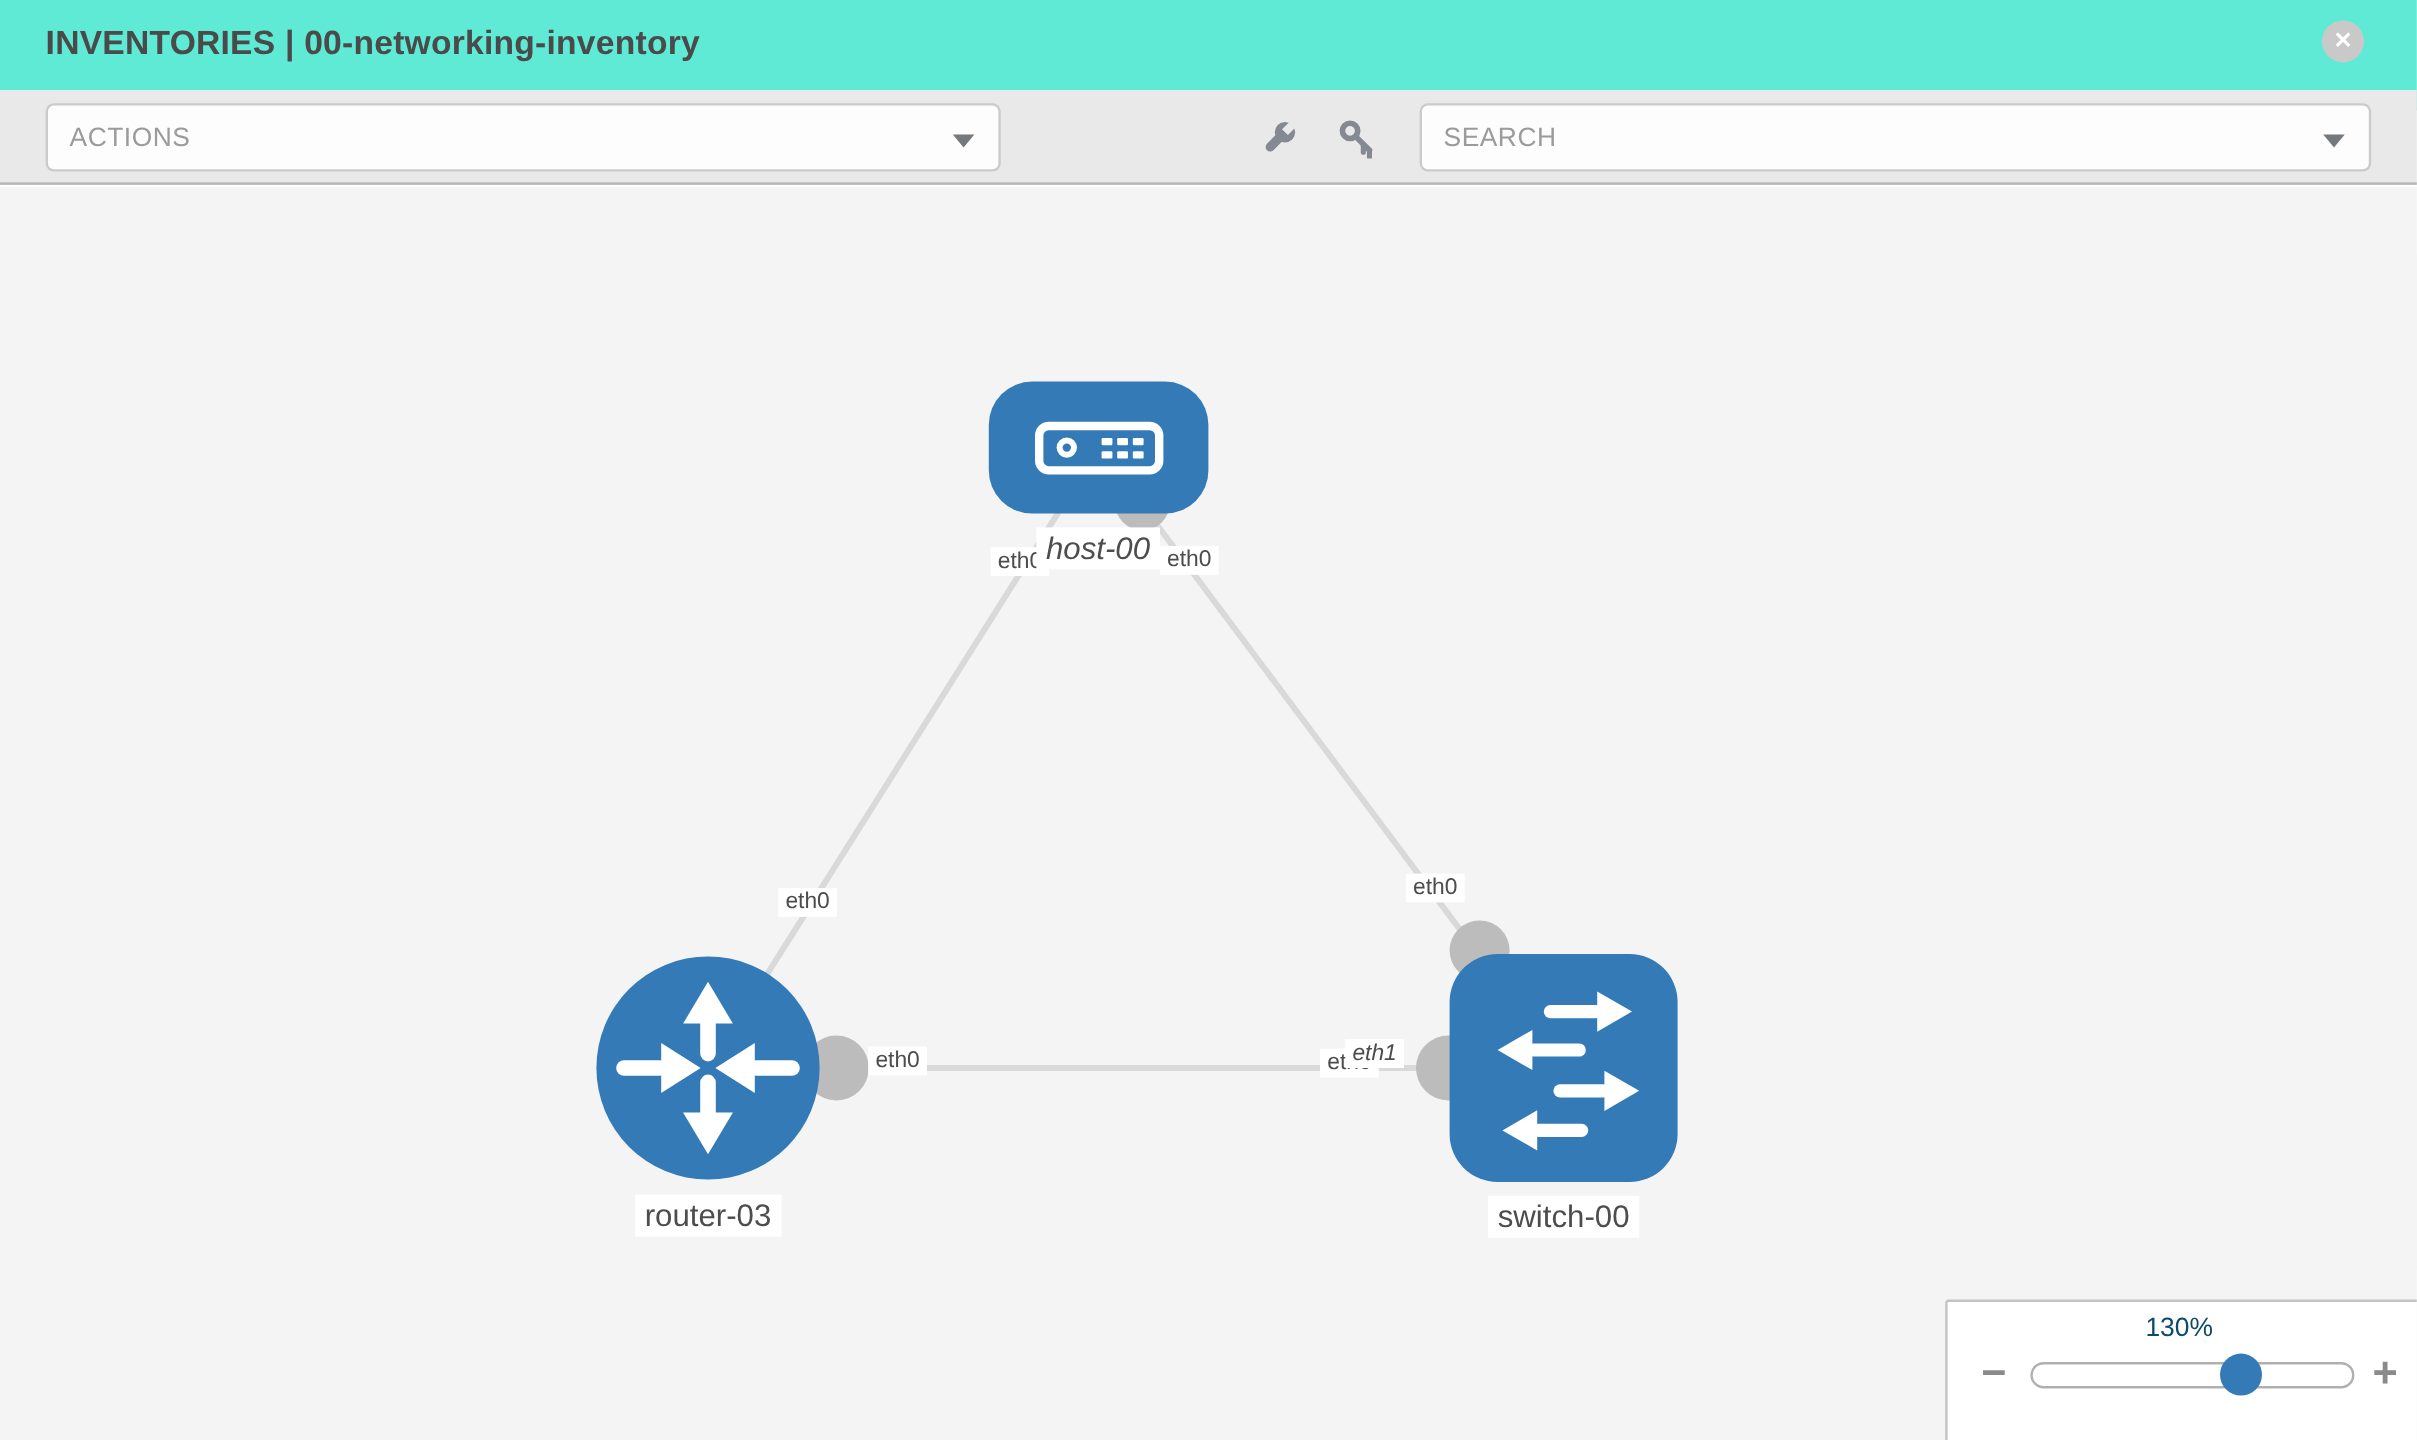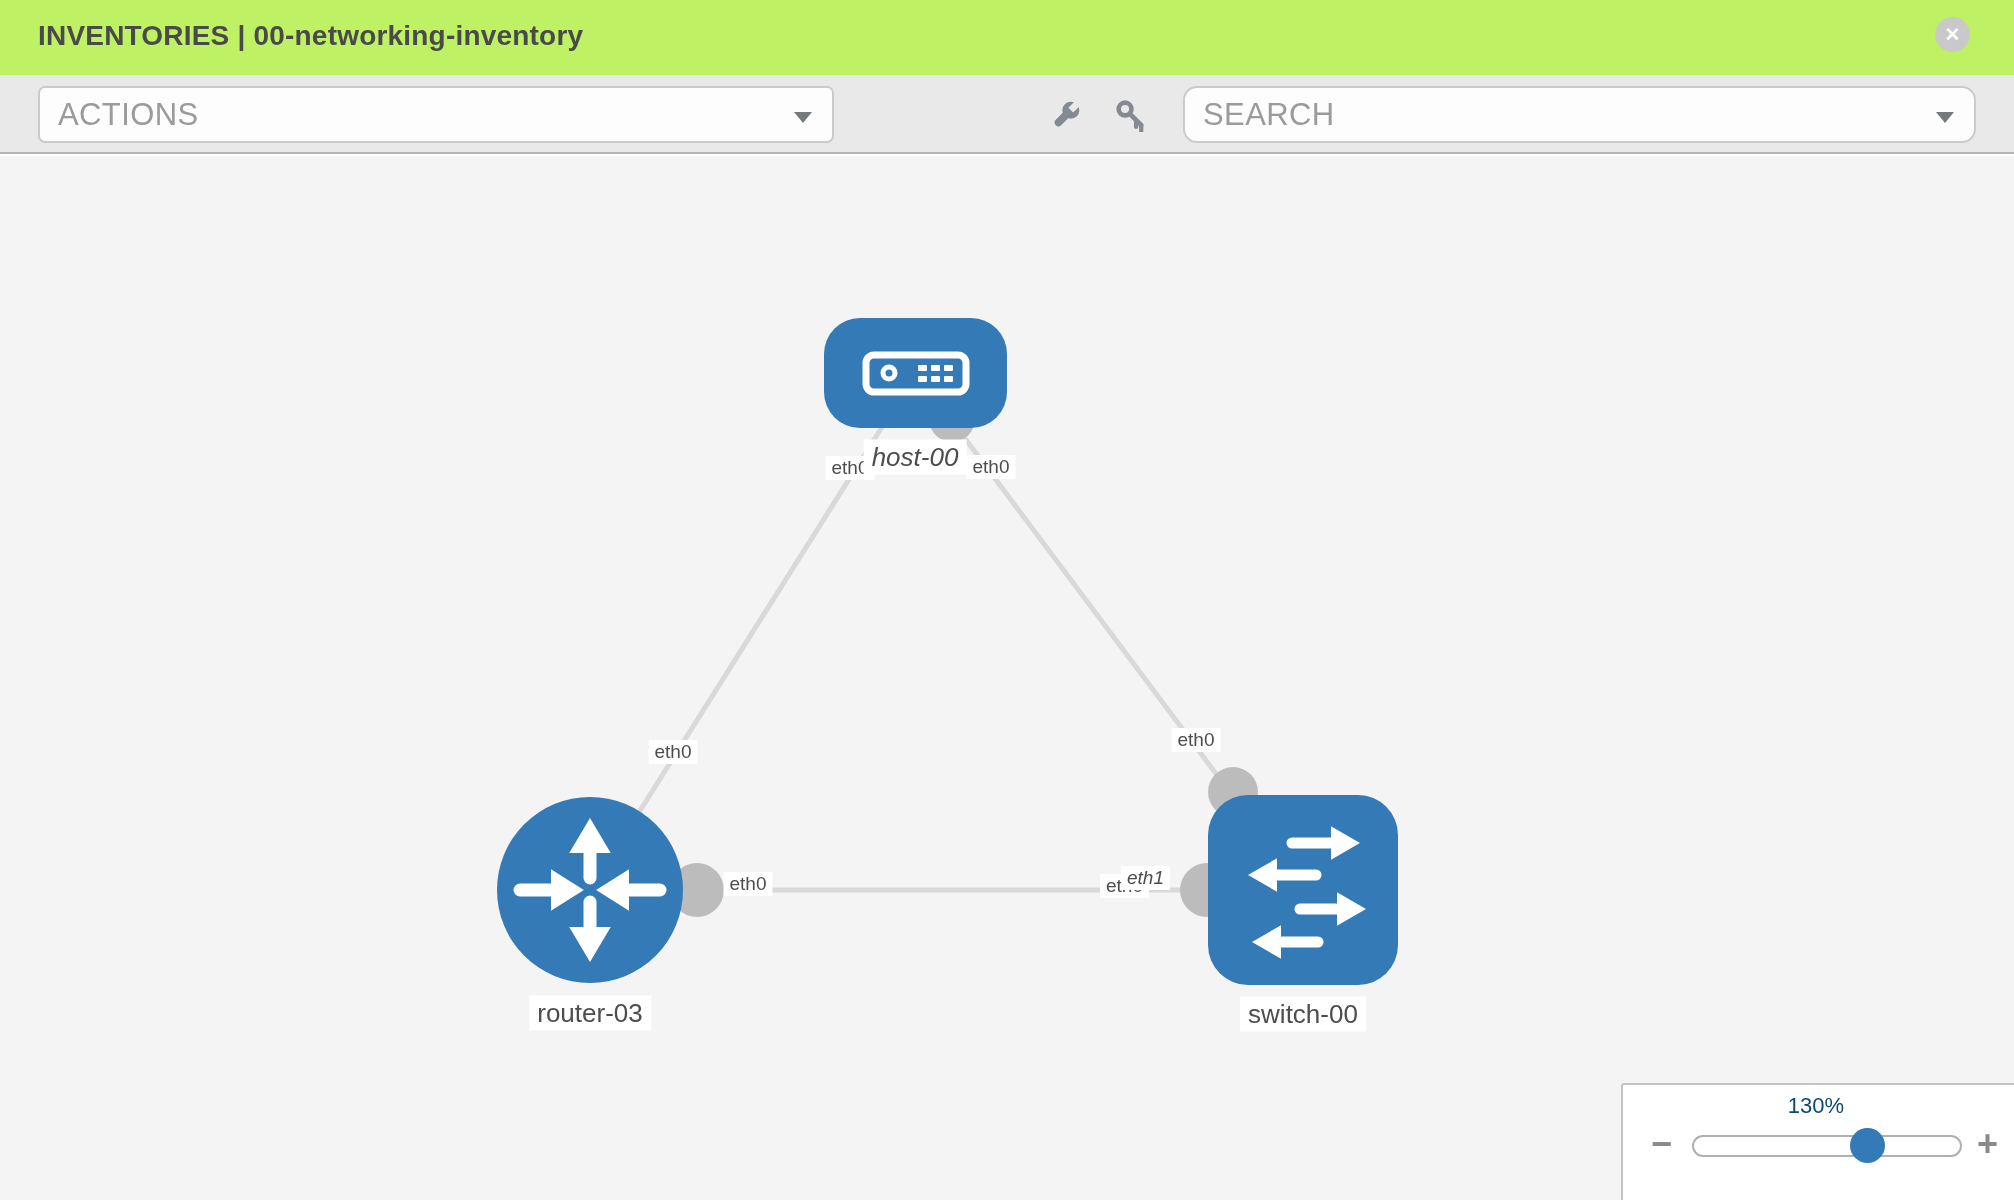--- a/index.html
+++ b/index.html
@@ -1,36 +1,36 @@
 <!DOCTYPE html>
 <html><head>
 <meta charset="utf-8">
 <style>
   * { margin:0; padding:0; box-sizing:border-box; }
   html,body { width:2014px; height:1200px; overflow:hidden;
     font-family:"Liberation Sans", sans-serif; background:#fff; }
 
   
   .header { position:absolute; left:0; top:0; width:2014px; height:92px;
-    background:#bef264; border-bottom:2px solid #bdbdbd; }
+    background:#5eead4; border-bottom:2px solid #bdbdbd; }
   .header-title { position:absolute; left:38px; top:0; height:71px; line-height:71px;
     font-size:28px; font-weight:bold; color:#4a4a4a; letter-spacing:.2px; }
   .close-btn { position:absolute; left:1935px; top:17px; width:35px; height:35px;
     border-radius:50%; background:#c9c9c9; color:#ffffff; text-align:center;
     line-height:35px; font-size:19px; font-weight:bold; cursor:pointer; }
 
   
   .toolbar { position:absolute; left:0; top:75px; width:2014px; height:79px;
     background:#e9e9e9; border-bottom:2px solid #b5b5b5; }
   .combo { position:absolute; top:11px; height:57px; background:#fdfdfd;
     border:2px solid #cbcbcb; border-radius:7px; cursor:pointer; }
   .combo-actions { left:38px; width:796px; }
-  .combo-search { left:1183px; width:793px;border-radius:14px; }
+  .combo-search { left:1183px; width:793px; }
   .combo-label { position:absolute; left:18px; top:0; height:53px; line-height:53px;
-    font-size:31px; color:#9b9b9b; letter-spacing:.4px; }
+    font-size:22px; color:#9b9b9b; letter-spacing:.4px; }
   .chevron { position:absolute; right:20px; top:24px; width:0; height:0;
     border-left:9px solid transparent; border-right:9px solid transparent;
     border-top:11px solid #76797c; }
   .tool-icon { position:absolute; top:23px; width:34px; height:34px; cursor:pointer; }
   .tool-icon.wrench { left:1049px; }
   .tool-icon.key { left:1114px; }
 
   
   .canvas { position:absolute; left:0; top:156px; width:2014px; height:1044px;
     background:#f4f4f4; overflow:hidden; }

